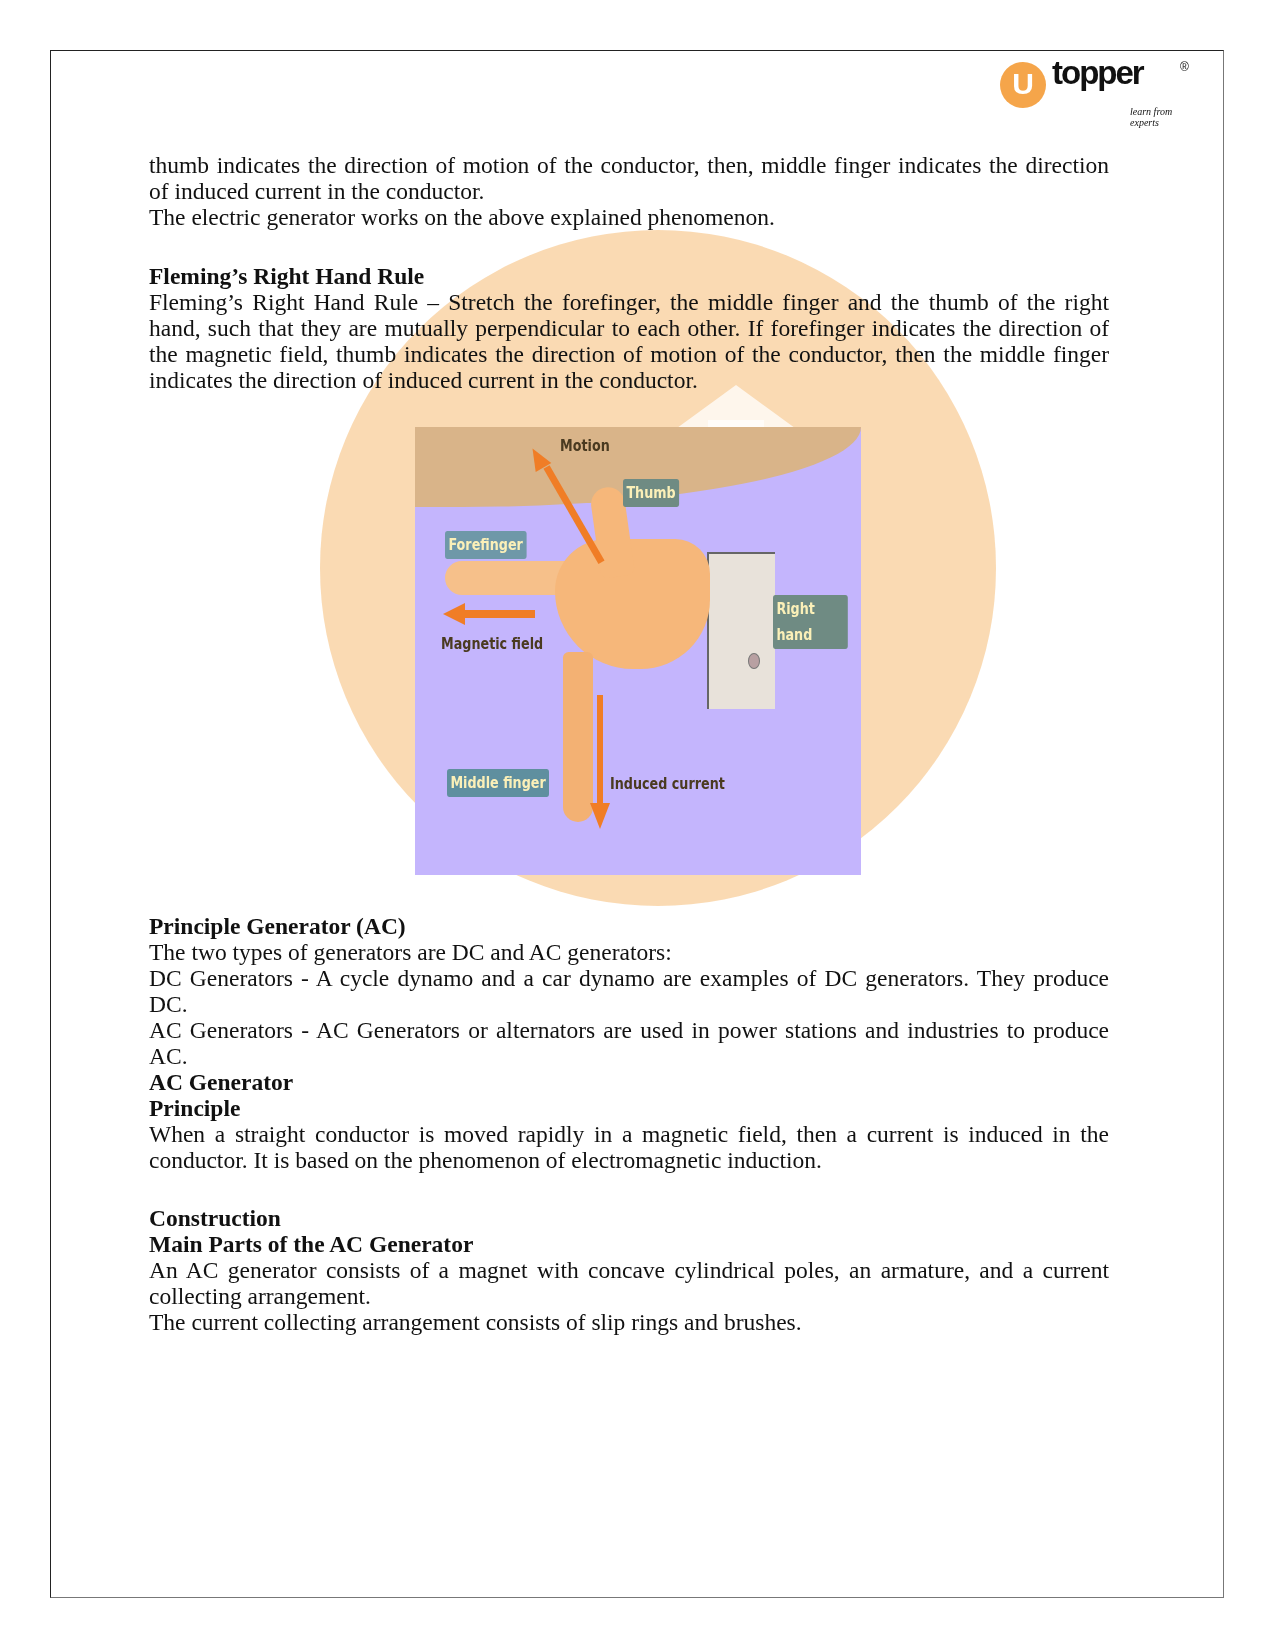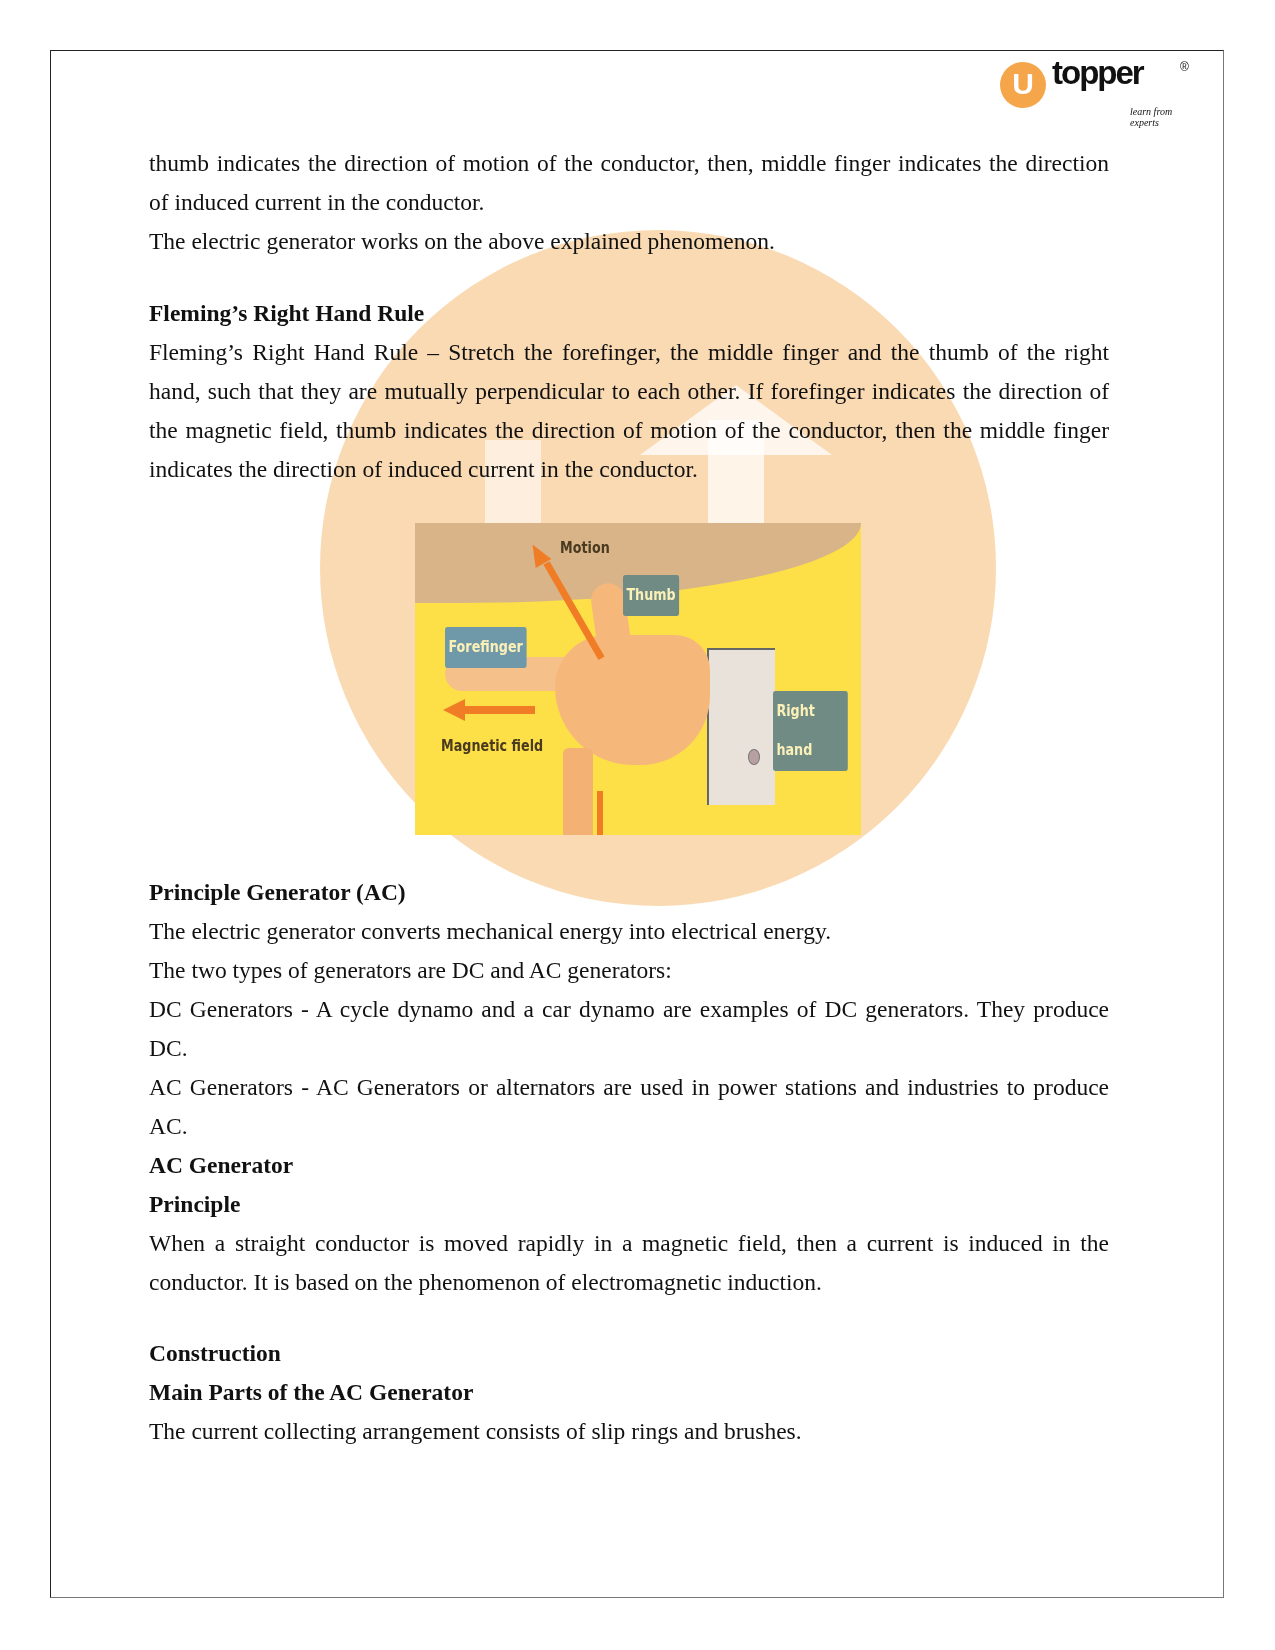--- a/index.html
+++ b/index.html
@@ -24,27 +24,27 @@
   .logo { position:absolute; left:1000px; top:62px; width:200px; height:60px; z-index:5; }
   .logo-circle { position:absolute; left:0; top:0; width:46px; height:46px; border-radius:50%;
                  background:#f5a54a; color:#fff; font-family:"Liberation Sans",sans-serif;
                  font-weight:bold; font-size:30px; line-height:44px; text-align:center; }
   .logo-word { position:absolute; left:52px; top:-8px; font-family:"Liberation Sans",sans-serif;
                font-weight:bold; font-size:33px; letter-spacing:-2px; color:#111; }
   .logo-reg { position:absolute; left:180px; top:-2px; font-family:"Liberation Sans",sans-serif;
               font-size:12px; color:#111; }
   .logo-tag { position:absolute; left:130px; top:44px; font-family:"Liberation Serif",serif;
               font-style:italic; font-size:10px; color:#111; }
-  .content { position:absolute; left:149px; top:144px; width:960px; z-index:3;
-             font-size:23.5px; line-height:39px; }
+  .content { position:absolute; left:149px; top:152px; width:960px; z-index:3;
+             font-size:23.5px; line-height:26px; }
   .content p { margin:0; text-align:justify; }
   .content .h { font-weight:bold; }
   .gap { height:32.6px; }
-  .figure { position:relative; width:446px; height:312px; margin:34px 0 38px 266px;
-            background:#fde047; overflow:hidden; }
+  .figure { position:relative; width:446px; height:448px; margin:34px 0 38px 266px;
+            background:#c4b5fd; overflow:hidden; }
   .figure .band { position:absolute; left:0; top:0; width:446px; height:80px;
                   background:#d9b489; border-bottom-right-radius:400px 80px; }
   .figure .sleeve { position:absolute; left:292px; top:125px; width:66px; height:155px;
                     background:#e8e2da; border-left:2px solid #666; border-top:2px solid #666; }
   .figure .cuff-btn { position:absolute; left:333px; top:226px; width:10px; height:14px;
                       border-radius:50%; background:#b8a0a2; border:1px solid #777; }
   .figure .hand { position:absolute; left:140px; top:112px; width:155px; height:130px;
                   background:#f6b77a; border-radius:60px 40px 80px 90px; }
   .figure .forefinger { position:absolute; left:30px; top:134px; width:140px; height:34px;
                         background:#f6c08a; border-radius:18px 10px 10px 18px; }
@@ -108,24 +108,24 @@
     <div class="label" style="left:145px;top:6px;">Motion</div>
     <div class="tag" style="left:208px;top:52px;">Thumb</div>
     <div class="tag" style="left:30px;top:104px;background:#6f98a8;">Forefinger</div>
     <div class="tag" style="left:358px;top:168px;">Right hand</div>
     <div class="label" style="left:26px;top:204px;">Magnetic field</div>
     <div class="tag" style="left:32px;top:342px;background:#5f8f9f;">Middle finger</div>
     <div class="label" style="left:195px;top:344px;">Induced current</div>
   </div>
 
   <p class="h">Principle Generator (AC)</p>
-  <p>The electric generator converts mechanical energy into electrical energy.</p>
   <p>The two types of generators are DC and AC generators:</p>
   <p>DC Generators - A cycle dynamo and a car dynamo are examples of DC generators. They produce DC.</p>
   <p>AC Generators - AC Generators or alternators are used in power stations and industries to produce AC.</p>
   <p class="h">AC Generator</p>
   <p class="h">Principle</p>
   <p>When a straight conductor is moved rapidly in a magnetic field, then a current is induced in the conductor. It is based on the phenomenon of electromagnetic induction.</p>
   <div class="gap"></div>
   <p class="h">Construction</p>
   <p class="h">Main Parts of the AC Generator</p>
+  <p>An AC generator consists of a magnet with concave cylindrical poles, an armature, and a current collecting arrangement.</p>
   <p>The current collecting arrangement consists of slip rings and brushes.</p>
 </div>
 
 </body></html>

